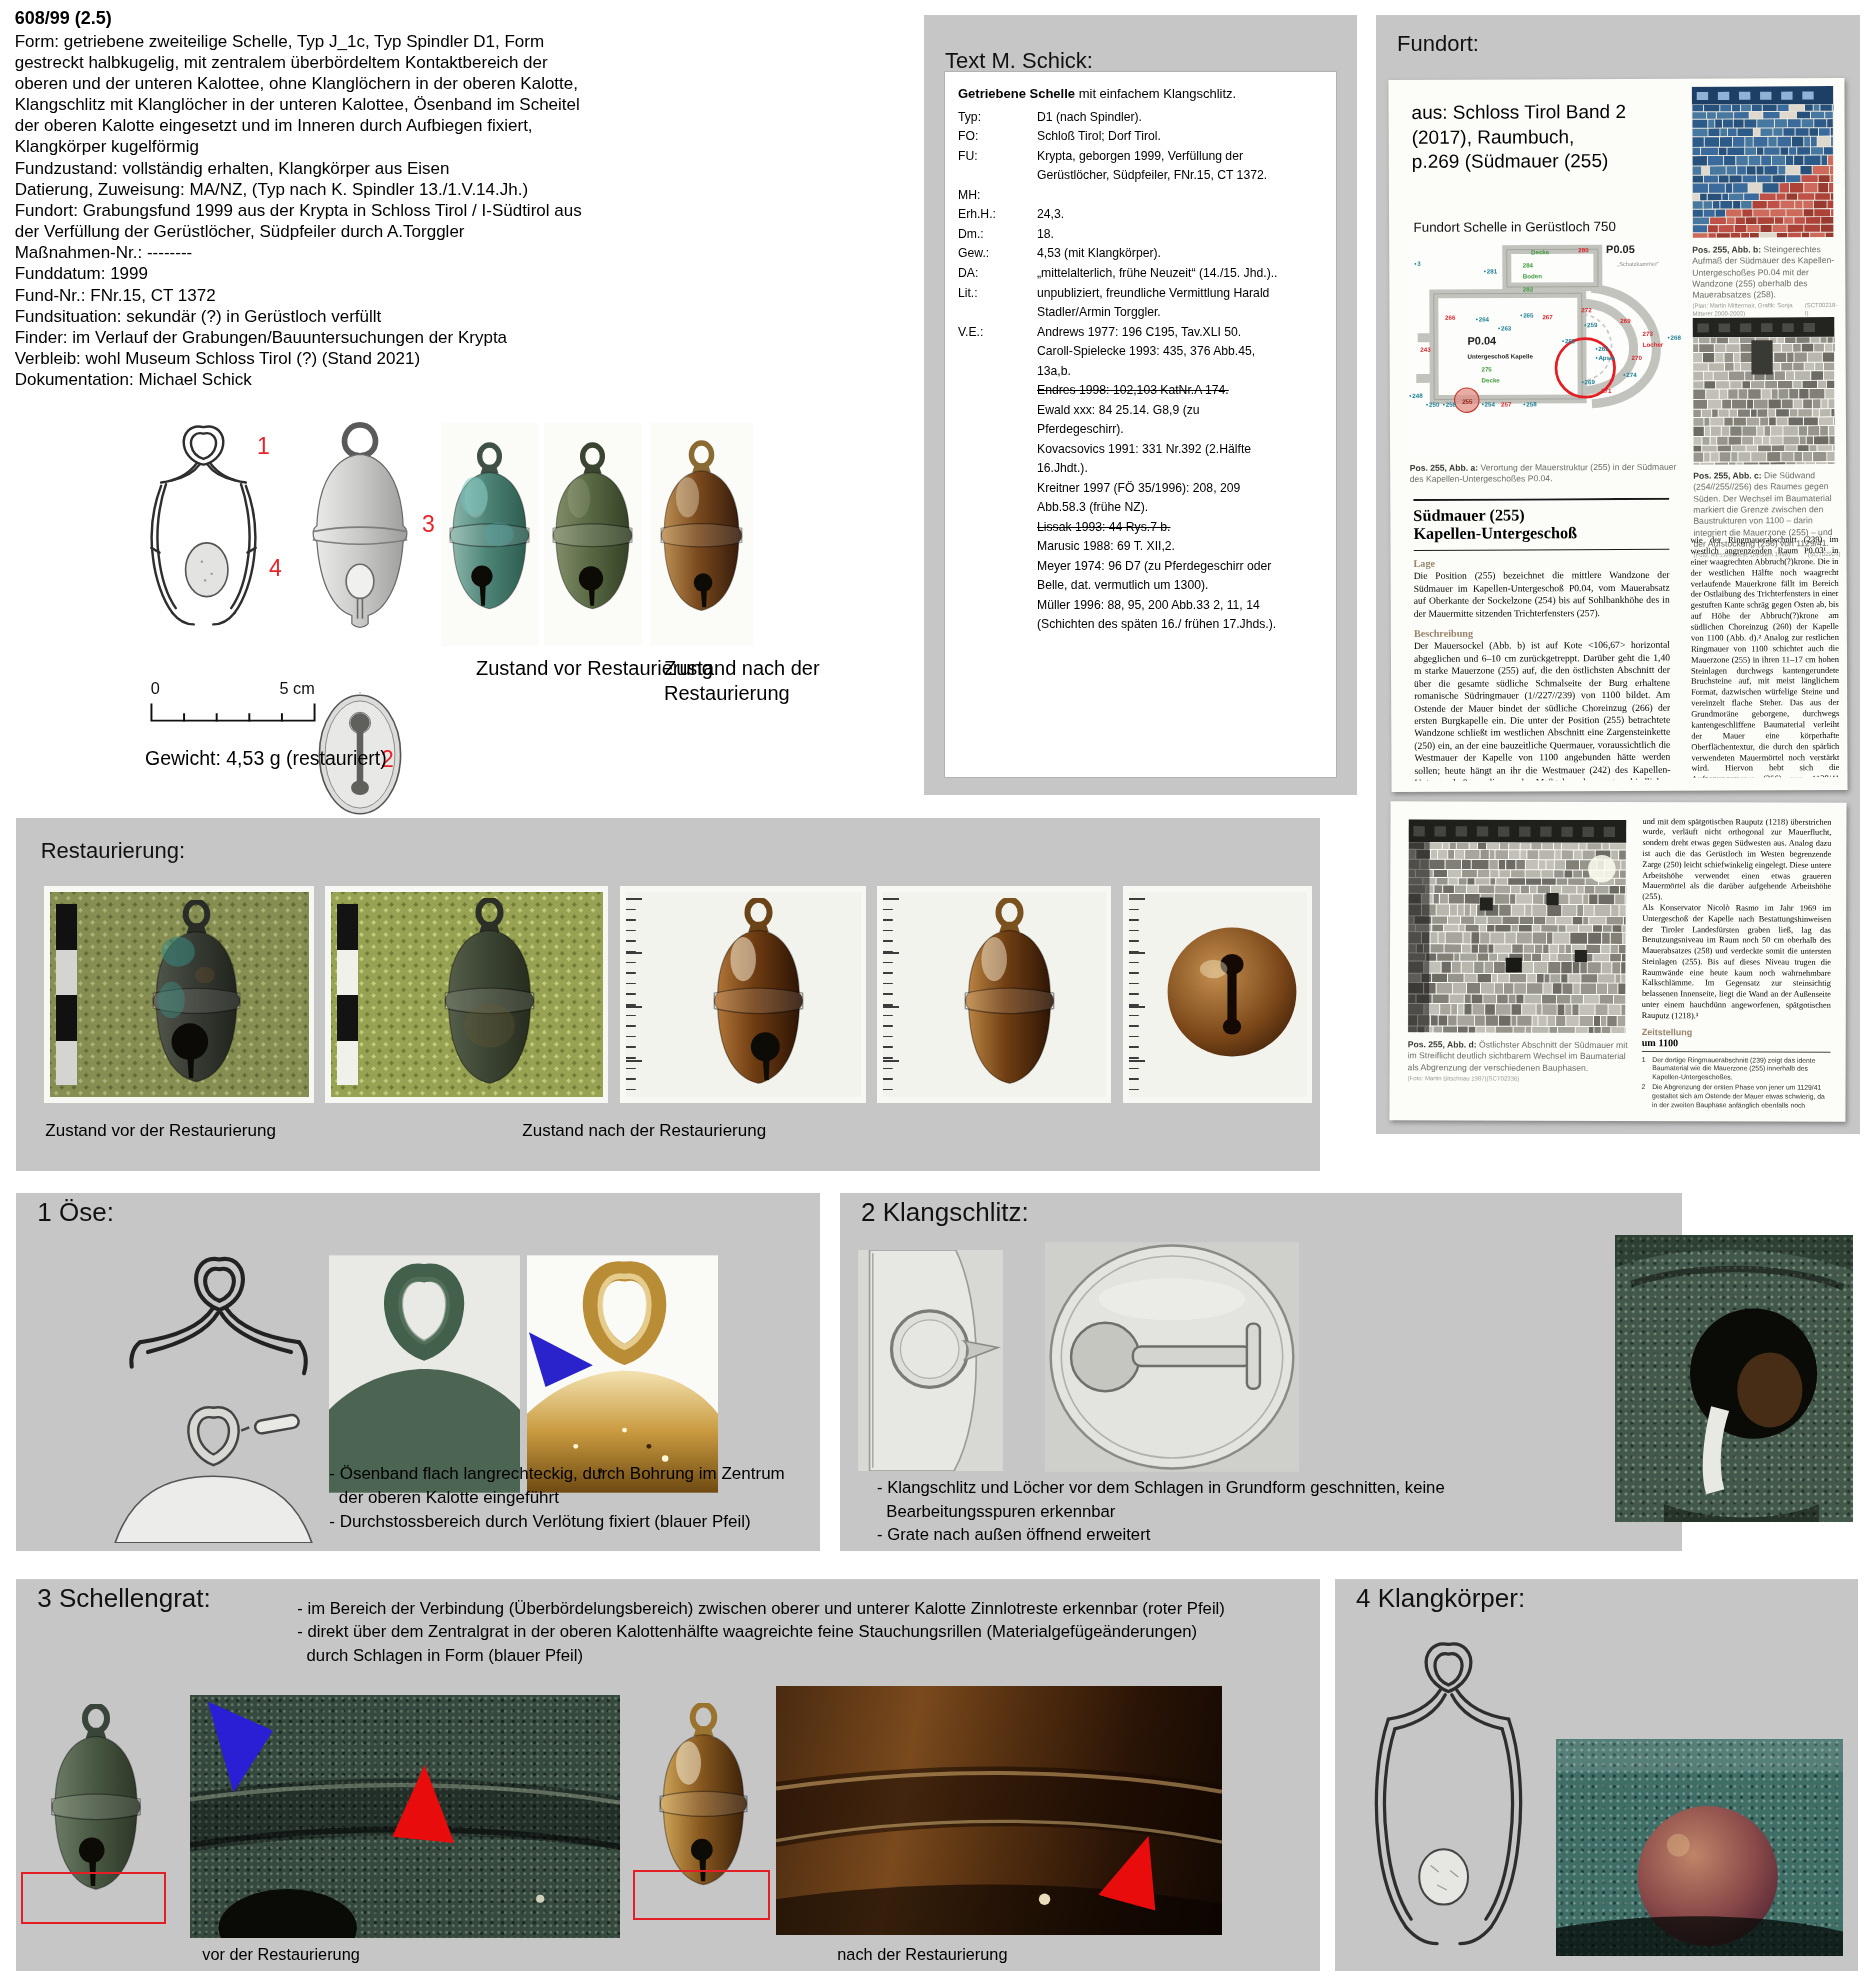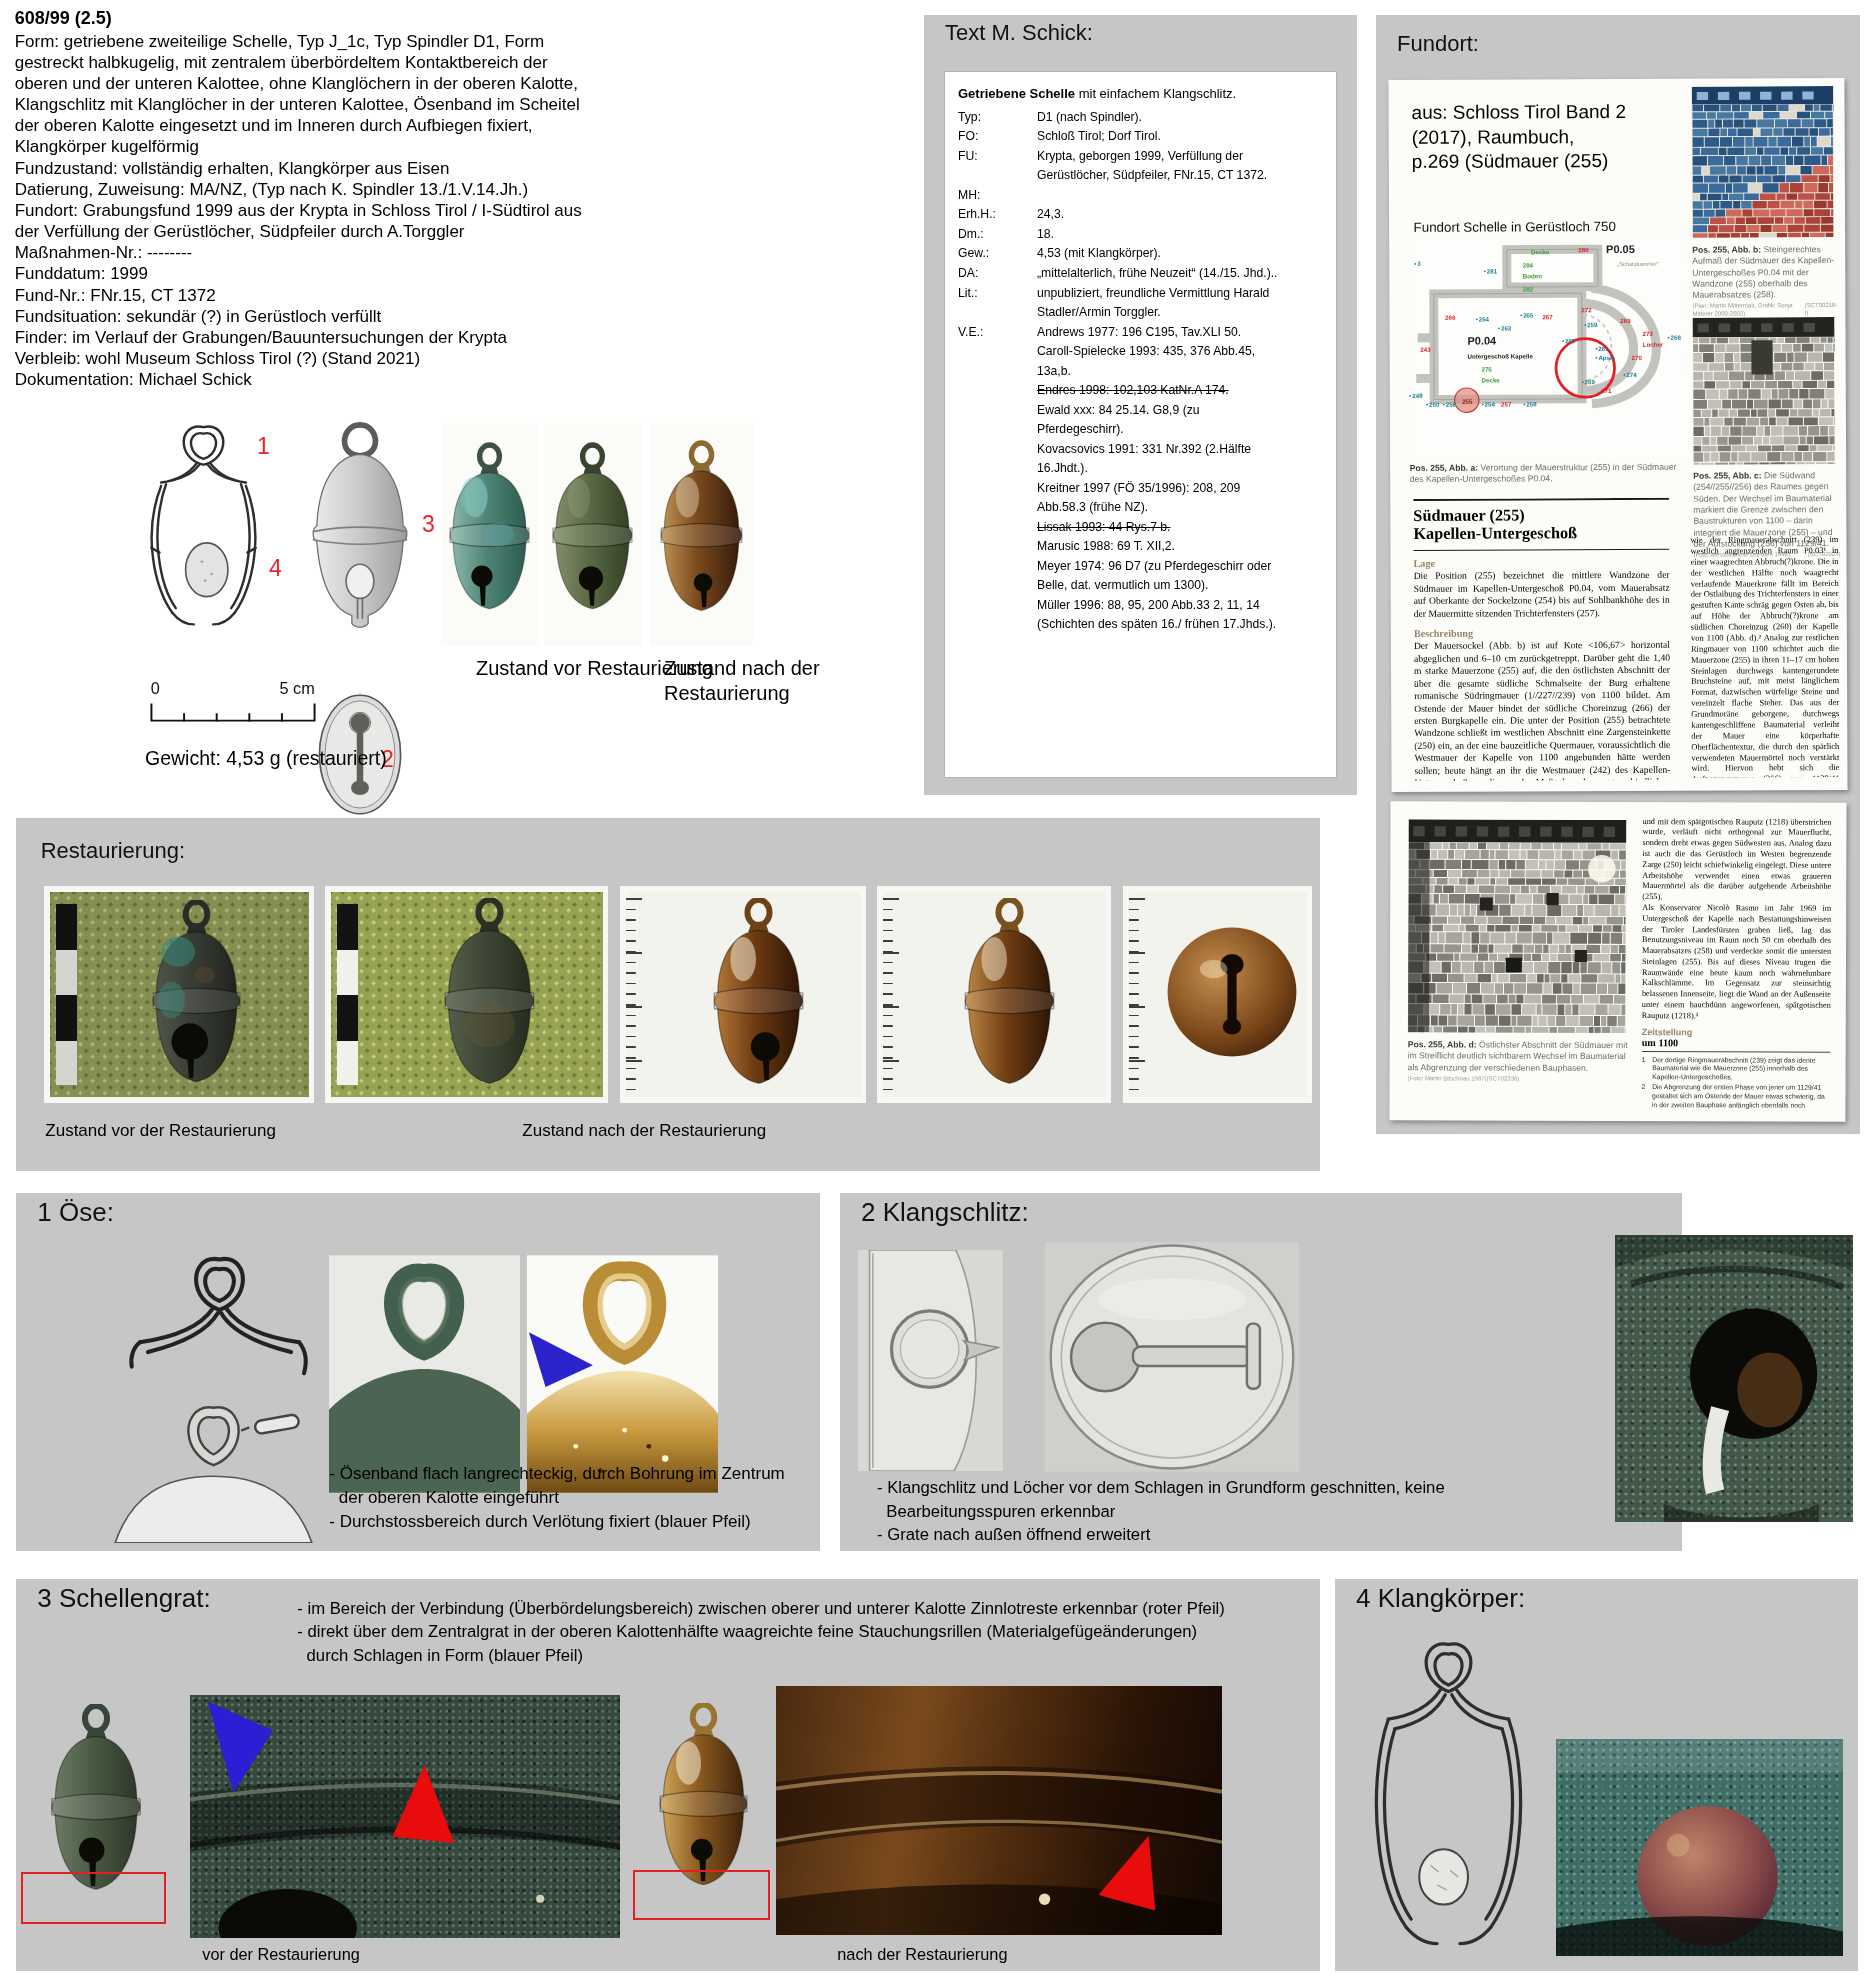--- a/index.html
+++ b/index.html
@@ -30,21 +30,21 @@
 #pgreen{left:544px;top:423px;width:98px;height:223px}
 #pbrown{left:650px;top:423px;width:103px;height:223px}
 .platecap{position:absolute;font-size:20px;line-height:1.25}
 #platecap1{left:476px;top:656px}
 #platecap2{left:664px;top:656px}
 #scalebar{left:149px;top:679px;width:168px;height:49px}
 #gewicht{position:absolute;left:145px;top:747px;font-size:19.5px}
 
 
 #schickpanel{left:924px;top:14.7px;width:433px;height:780px}
-#schickpanel .ph{left:21px;top:5px}
+#schickpanel .ph{left:21px;top:33px}
 #schickcard{position:absolute;left:21px;top:57px;width:391px;height:705px;background:#fff;box-shadow:0 0 0 0.8px #adadab;padding:14.7px 13px;overflow:hidden}
 #schickhead{font-size:13px;margin-bottom:6.5px}
 .srow{display:flex;font-size:12.2px;line-height:1.6}
 .slabel{width:79px;flex:none}
 .sval{flex:1;white-space:pre-line}
 .struck{text-decoration:line-through;text-decoration-thickness:0.8px}
 
 
 #fundortpanel{left:1376px;top:14.7px;width:484px;height:1119px}
 #fundortpanel .ph{left:21px;top:16.3px}

